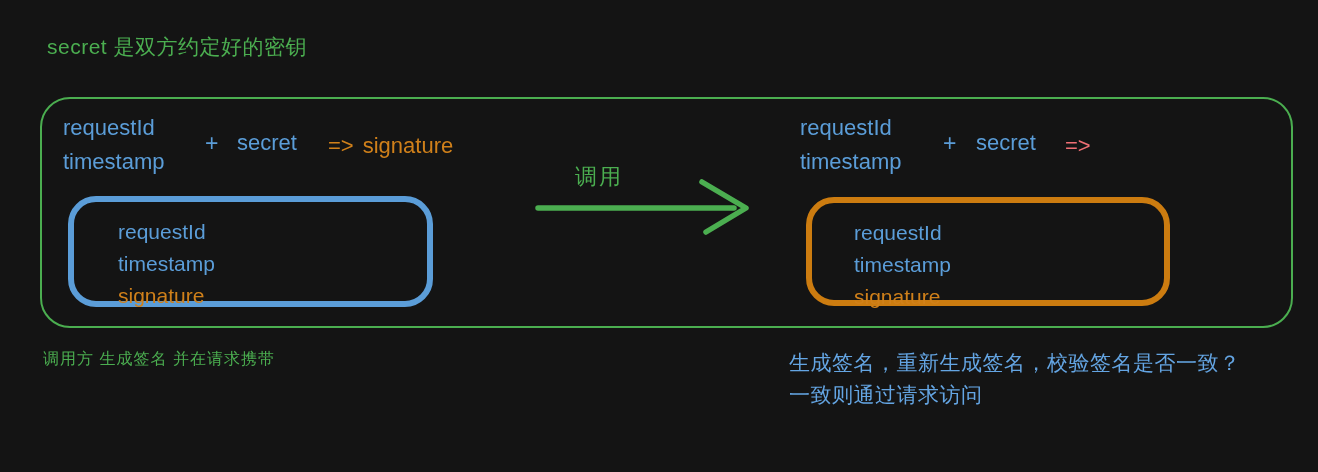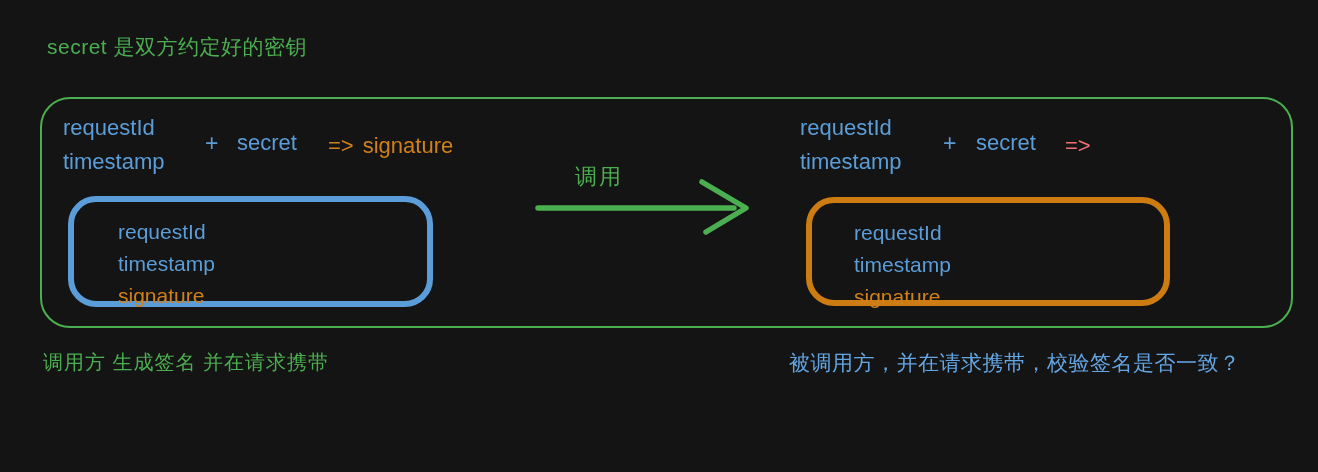--- a/index.html
+++ b/index.html
@@ -73,21 +73,21 @@
   .payload-box.callee .payload-fields { padding-left: 42px; }
 
   .call-label {
     left: 575px; top: 162px;
     font-size: 22px; letter-spacing: 2px; text-align: center;
   }
   .call-arrow-svg { left: 530px; top: 170px; }
 
   .caption-left {
     left: 43px; top: 349px;
-    font-size: 20px; letter-spacing: 1px;
+    font-size: 16px; letter-spacing: 1px;
   }
   .caption-right {
     left: 789px; top: 347px;
     font-size: 21px; line-height: 32px; letter-spacing: 0.5px;
   }
 </style>
 </head>
 <body>
 
 <div class="canvas">
@@ -135,16 +135,17 @@
     <div class="payload-fields">
       <div class="txt-blue">requestId</div>
       <div class="txt-blue">timestamp</div>
       <div class="txt-orange">signature</div>
     </div>
   </div>
 
   <div class="abs caption-left txt-green">调用方 生成签名 并在请求携带</div>
 
   <div class="abs caption-right txt-cap-blue">
-    <div>被调用方，并在请求携带，校验签名是否一致？</div>
+    <div>生成签名，重新生成签名，校验签名是否一致？</div>
+    <div>一致则通过请求访问</div>
   </div>
 
 </div>
 
 </body></html>

